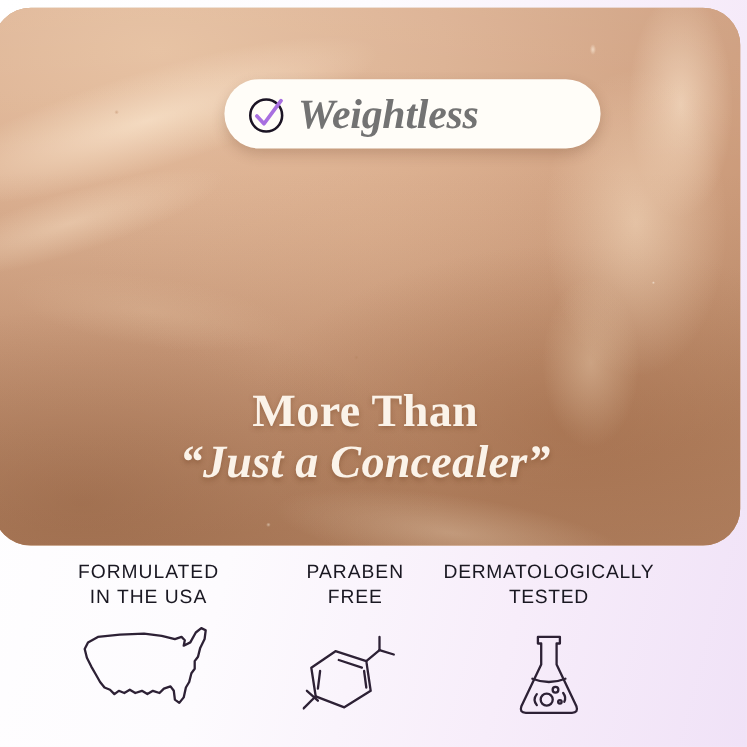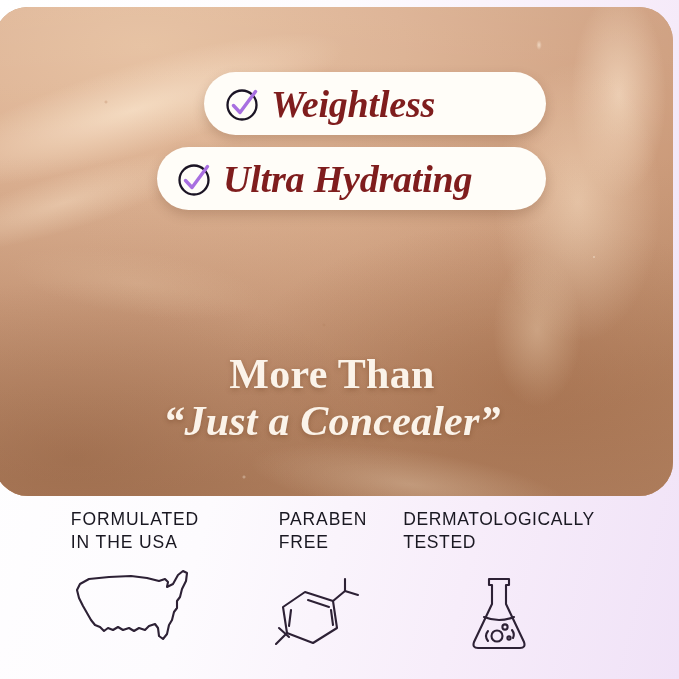--- a/index.html
+++ b/index.html
@@ -108,21 +108,21 @@
     flex: 0 0 auto;
     width: 40px;
     height: 40px;
     margin-right: 8px;
     display: block;
   }
   .pill-label {
     font-family: "Liberation Serif", "DejaVu Serif", serif;
     font-style: italic;
     font-weight: 700;
-    color: #7f1d1d;
+    color: #737373;
     font-size: 39px;
     line-height: 1;
     letter-spacing: -0.2px;
     white-space: nowrap;
   }
   .pill-1 .pill-label { font-size: 38px; }
   .pill-2 .pill-label { font-size: 38px; }
   .pill-3 .pill-label { font-size: 37px; }
 
   
@@ -173,21 +173,21 @@
   .badge-2 { width: 150px; }
   .badge-3 { width: 281px; padding-right: 79px; }
 
   .badge-title {
     font-family: "Liberation Sans", sans-serif;
     font-weight: 400;
     font-size: 17.5px;
     line-height: 23px;
     letter-spacing: 0.9px;
     color: #1a1822;
-    text-align: left;
+    text-align: center;
     text-transform: uppercase;
     white-space: pre-line;
   }
   .badge-3 .badge-title { letter-spacing: 0.6px; }
 
   .badge-icon {
     margin-top: 14px;
     display: block;
   }
   .badge-1 .badge-icon { width: 124px; height: 74px; }
@@ -220,27 +220,20 @@
   <div class="pills">
 
     <div class="pill pill-1">
       <svg class="check-icon" viewBox="0 0 40 40">
         <circle cx="19" cy="21" r="14.5" fill="none" stroke="#1b1424" stroke-width="2.3"></circle>
         <path d="M10.5 21.5 L17 28.5 L32.5 7.5" fill="none" stroke="#a86fe0" stroke-width="3.4" stroke-linecap="round" stroke-linejoin="round"></path>
       </svg>
       <span class="pill-label">Weightless</span>
     </div>
 
-    <div class="pill pill-2">
-      <svg class="check-icon" viewBox="0 0 40 40">
-        <circle cx="19" cy="21" r="14.5" fill="none" stroke="#1b1424" stroke-width="2.3"></circle>
-        <path d="M10.5 21.5 L17 28.5 L32.5 7.5" fill="none" stroke="#a86fe0" stroke-width="3.4" stroke-linecap="round" stroke-linejoin="round"></path>
-      </svg>
-      <span class="pill-label">Ultra Hydrating</span>
-    </div>
 
 
   </div>
 
   <div class="headline">
     <div class="ln1">More Than</div>
     <div class="ln2">“Just a Concealer”</div>
   </div>
 
   <div class="badges">

